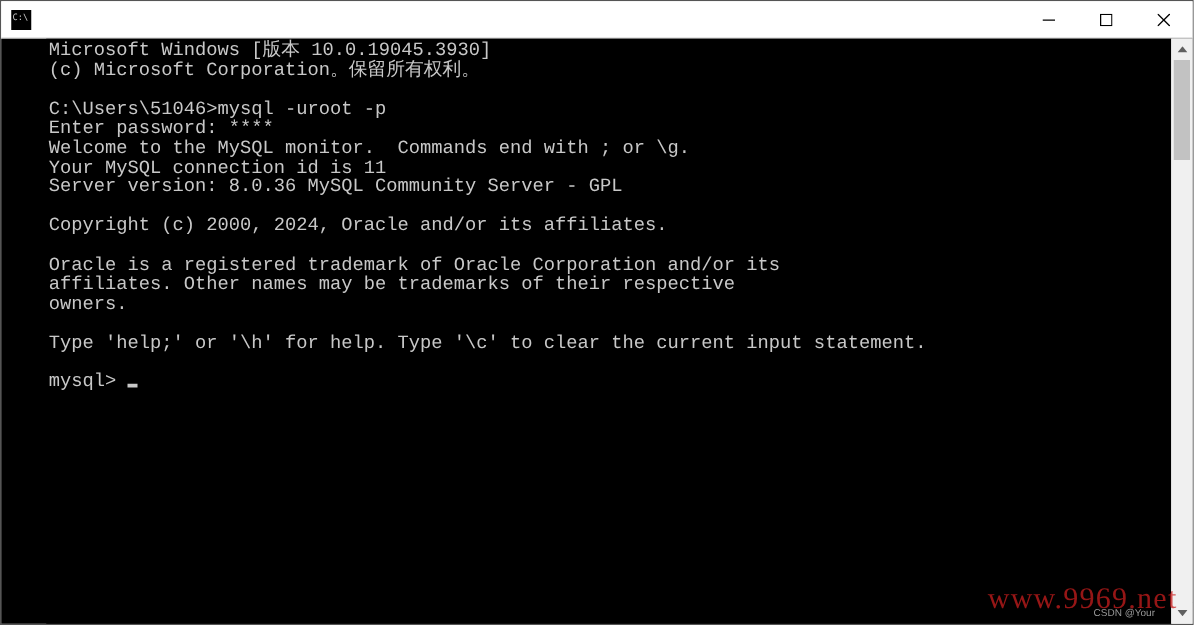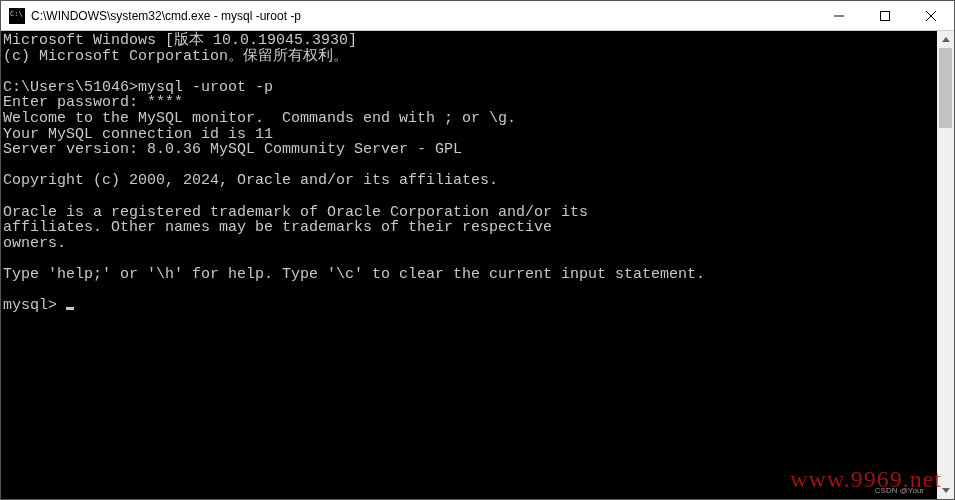--- a/index.html
+++ b/index.html
@@ -59,20 +59,21 @@
     flex: 1 1 auto;
     background: #000;
     color: #c8c8c8;
     font-family: "NSimSun","SimSun","Consolas","Courier New",monospace;
     font-size: 15px;
     line-height: 15.6px;
     white-space: pre;
     padding: 2px 0 0 2px;
     overflow: hidden;
     letter-spacing: 0px;
+    margin-left: 36px;
   }
   .scrollbar {
     width: 17px;
     background: #f0f0f0;
     display: flex; flex-direction: column;
   }
   .sb-btn {
     height: 17px;
     background: #f0f0f0;
     display: flex; align-items: center; justify-content: center;
@@ -114,21 +115,20 @@
     pointer-events: none;
   }
 </style>
 </head>
 <body>
 
 <div class="window">
 
   <div class="titlebar">
     <div class="icon-box"></div>
-    <div class="title-text">C:\WINDOWS\system32\cmd.exe - mysql  -uroot -p</div>
     <div class="spacer"></div>
     <div class="win-btn">
       <svg viewBox="0 0 10 10">
           <line x1="0" y1="5" x2="10" y2="5" stroke="#000" stroke-width="1"></line>
         </svg>
     </div>
     <div class="win-btn">
       <svg viewBox="0 0 10 10">
           <rect x="0.5" y="0.5" width="9" height="9" fill="none" stroke="#000" stroke-width="1"></rect>
         </svg>

